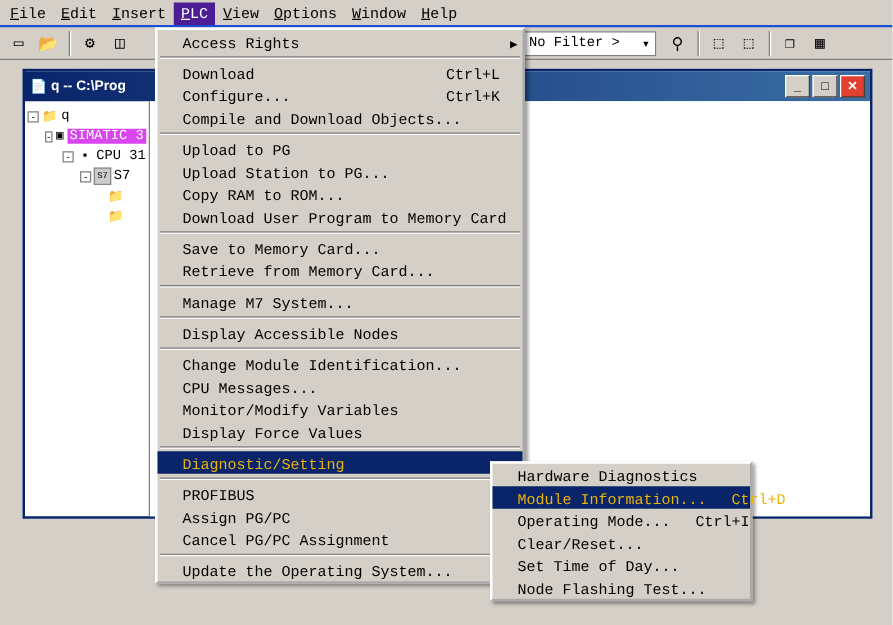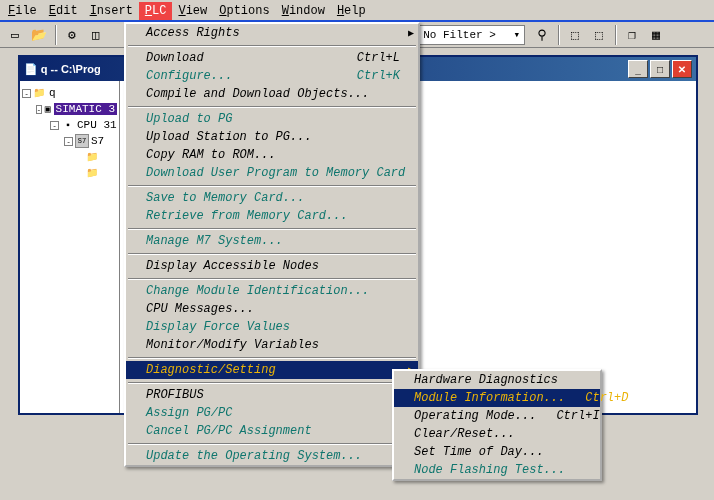--- a/index.html
+++ b/index.html
@@ -19,21 +19,21 @@
     border-bottom: 2px solid #1d4ed8;
     display: flex;
     align-items: flex-end;
     padding: 0 2px;
   }
   .menubar span {
     padding: 2px 6px;
     cursor: default;
   }
   .menubar span.active {
-    background: #ef4444;
+    background: #4c1d95;
     color: #fff;
   }
   .menubar span u { text-decoration: underline; }
   .toolbar {
     background: #d4d0c8;
     height: 26px;
     border-bottom: 1px solid #808080;
     display: flex;
     align-items: center;
     padding: 0 4px;
@@ -103,42 +103,41 @@
     white-space:nowrap;
   }
   .tree-row { display:flex; align-items:center; height:16px; gap:2px;}
   .expander {
     width:9px;height:9px;
     border:1px solid #808080;
     font-size:8px;line-height:7px;text-align:center;
     font-family:sans-serif;
   }
   .tree-icon { width:14px;height:14px;display:inline-flex;align-items:center;justify-content:center;font-size:10px;}
-  .tree .sel { background:#4c1d95;color:#fff;padding:0 2px;}
+  .tree .sel { background:#d946ef;color:#fff;padding:0 2px;}
   .content { flex:1; background:#fff; }
   
   .menu {
     position:absolute;
     background:#d4d0c8;
     border:2px outset #fff;
     box-shadow: 2px 2px 3px rgba(0,0,0,0.4);
     font-family:"Courier New",monospace;
     font-size:12px;
     z-index:10;
   }
   .menu .item {
     height:18px;
     display:flex;
-    align-items:center;
+    align-items:flex-end;
     padding:0 18px 0 20px;
     white-space:nowrap;
     position:relative;
-    font-style:italic;
-  }
-  .menu .item.disabled { color:#0f766e; }
+  }
+  .menu .item.disabled { color:#000000; }
   .menu .item.highlighted { background:#0a246a; color:#eab308; }
   .menu .item .shortcut { margin-left:auto; padding-left:20px;}
   .menu .item .arrow {
     position:absolute; right:4px;
     font-size:10px;
   }
   .menu .sep {
     height:1px;
     margin:3px 2px;
     background:#808080;
@@ -268,25 +267,25 @@
   <div class="item">
       <span>Display Accessible Nodes</span>
     </div>
   <div class="sep"></div>
   <div class="item disabled">
       <span>Change Module Identification...</span>
     </div>
   <div class="item">
       <span>CPU Messages...</span>
     </div>
+  <div class="item">
+      <span>Monitor/Modify Variables</span>
+    </div>
   <div class="item disabled">
       <span>Display Force Values</span>
-    </div>
-  <div class="item">
-      <span>Monitor/Modify Variables</span>
     </div>
   <div class="sep"></div>
   <div class="item highlighted">
       <span>Diagnostic/Setting</span>
       <span class="arrow">▶</span>
     </div>
   <div class="sep"></div>
   <div class="item">
       <span>PROFIBUS</span>
       <span class="arrow">▶</span>

